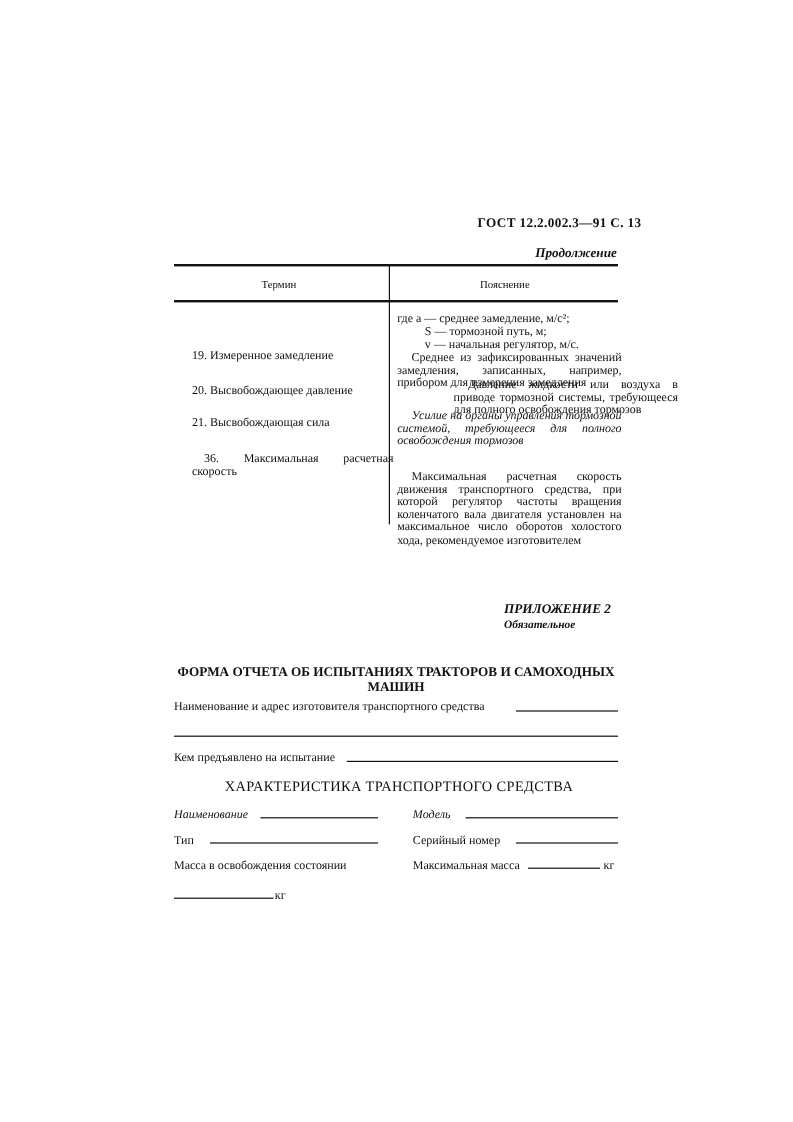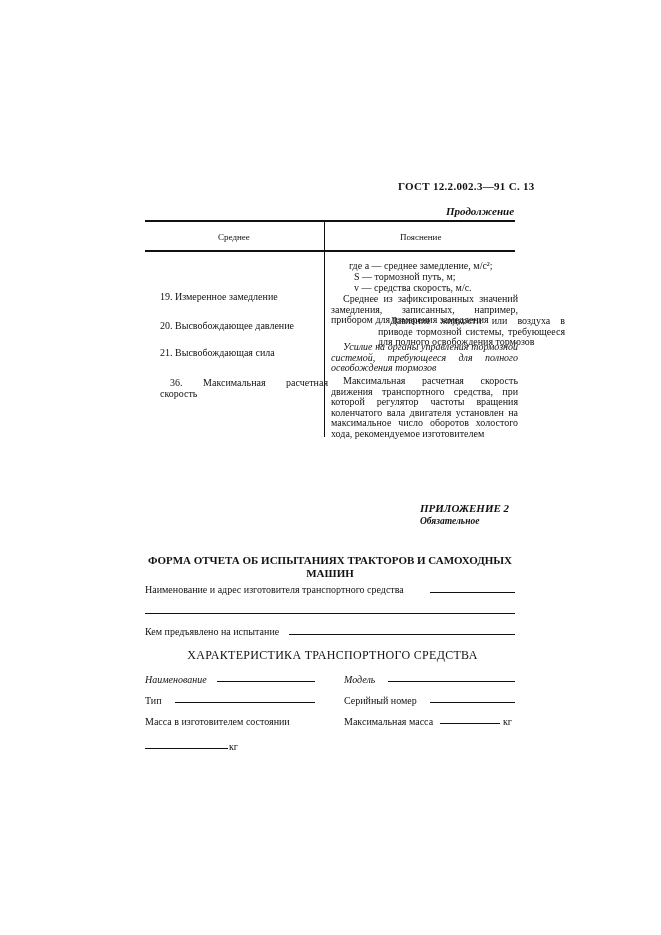--- a/index.html
+++ b/index.html
@@ -24,39 +24,39 @@
   .char-title { left:145px; top:648px; width:375px; text-align:center; font-size:12px; letter-spacing:0.3px; }
 </style>
 </head>
 <body>
 
 <div class="abs hdr">ГОСТ 12.2.002.3—91 С. 13</div>
 <div class="abs cont">Продолжение</div>
 
 <div class="abs rule" style="left:145px; top:220px; width:370px;"></div>
 <div class="vline" style="top:221px; height:216px;"></div>
-<div class="abs th" style="left:218px;">Среднее</div>
+<div class="abs th" style="left:218px;">Термин</div>
 <div class="abs th" style="left:400px;">Пояснение</div>
 <div class="abs rule" style="left:145px; top:250px; width:370px;"></div>
 
-<div class="abs cell-exp" style="top:261px;margin-left:18px;">где  a — среднее замедление, м/с²;</div>
+<div class="abs cell-exp" style="top:261px;">где  a — среднее замедление, м/с²;</div>
 <div class="abs cell-exp" style="top:272px; left:354px; width:160px;">S — тормозной путь, м;</div>
-<div class="abs cell-exp" style="top:283px; left:354px; width:160px;">v — средства скорость, м/с.</div>
+<div class="abs cell-exp" style="top:283px; left:354px; width:160px;">v — начальная регулятор, м/с.</div>
 
 <div class="abs cell-term" style="top:291px;">19. Измеренное замедление</div>
 <div class="abs cell-exp indent" style="top:294px;">Среднее из зафиксированных значений замедления, записанных, например, прибором для измерения замедления</div>
 
 <div class="abs cell-term" style="top:320px;">20. Высвобождающее давление</div>
 <div class="abs cell-exp indent" style="top:316px;margin-left:47px;">Давление жидкости или воздуха в приводе тормозной системы, требующееся для полного освобождения тормозов</div>
 
 <div class="abs cell-term" style="top:347px;">21. Высвобождающая сила</div>
 <div class="abs cell-exp indent" style="top:342px;font-style:italic;">Усилие на органы управления тормозной системой, требующееся для полного освобождения тормозов</div>
 
 <div class="abs cell-term" style="top:377px; text-indent:10px; text-align:justify;">36. Максимальная  расчетная  скорость</div>
-<div class="abs cell-exp indent" style="top:376px;">Максимальная расчетная скорость движения транспортного средства, при которой регулятор частоты вращения коленчатого вала двигателя установлен на максимальное число оборотов холостого хода, рекомендуемое изготовителем</div>
+<div class="abs cell-exp indent" style="top:393px;">Максимальная расчетная скорость движения транспортного средства, при которой регулятор частоты вращения коленчатого вала двигателя установлен на максимальное число оборотов холостого хода, рекомендуемое изготовителем</div>
 
 <div class="abs app-title">ПРИЛОЖЕНИЕ 2</div>
 <div class="abs app-sub">Обязательное</div>
 
 <div class="abs form-title">ФОРМА ОТЧЕТА ОБ ИСПЫТАНИЯХ ТРАКТОРОВ И САМОХОДНЫХ МАШИН</div>
 
 <div class="abs lbl" style="left:145px; top:584px;">Наименование и адрес изготовителя транспортного средства</div>
 <div class="line" style="left:430px; top:592px; width:85px;"></div>
 <div class="line" style="left:145px; top:613px; width:370px;"></div>
 
@@ -68,19 +68,19 @@
 <div class="abs lbl" style="left:145px; top:674px; font-style:italic;">Наименование</div>
 <div class="line" style="left:217px; top:681px; width:98px;"></div>
 <div class="abs lbl" style="left:344px; top:674px; font-style:italic;text-align:right;">Модель</div>
 <div class="line" style="left:388px; top:681px; width:127px;"></div>
 
 <div class="abs lbl" style="left:145px; top:695px;">Тип</div>
 <div class="line" style="left:175px; top:702px; width:140px;"></div>
 <div class="abs lbl" style="left:344px; top:695px;">Серийный номер</div>
 <div class="line" style="left:430px; top:702px; width:85px;"></div>
 
-<div class="abs lbl" style="left:145px; top:716px;">Масса в изготовителем состоянии</div>
+<div class="abs lbl" style="left:145px; top:716px;">Масса в освобождения состоянии</div>
 <div class="abs lbl" style="left:344px; top:716px;">Максимальная масса</div>
 <div class="line" style="left:440px; top:723px; width:60px;"></div>
 <div class="abs lbl" style="left:503px; top:716px;">кг</div>
 
 <div class="line" style="left:145px; top:748px; width:83px;"></div>
 <div class="abs lbl" style="left:229px; top:741px;">кг</div>
 
 </body></html>

